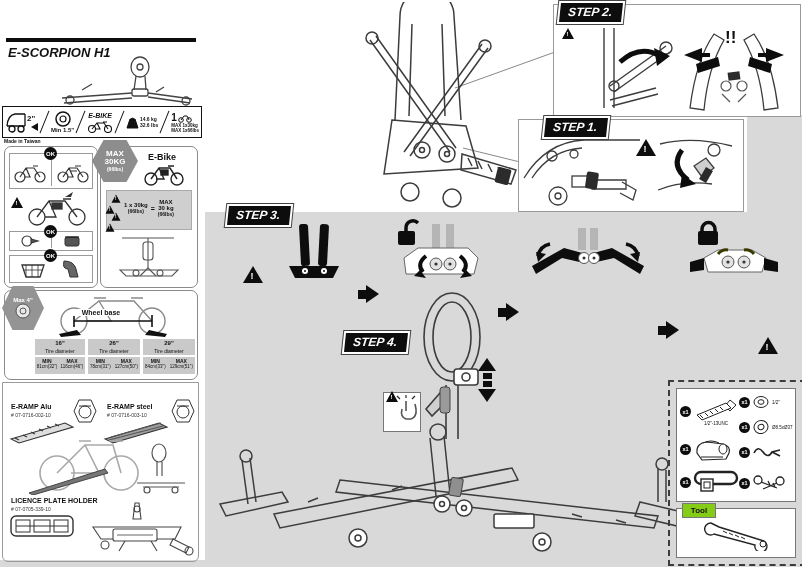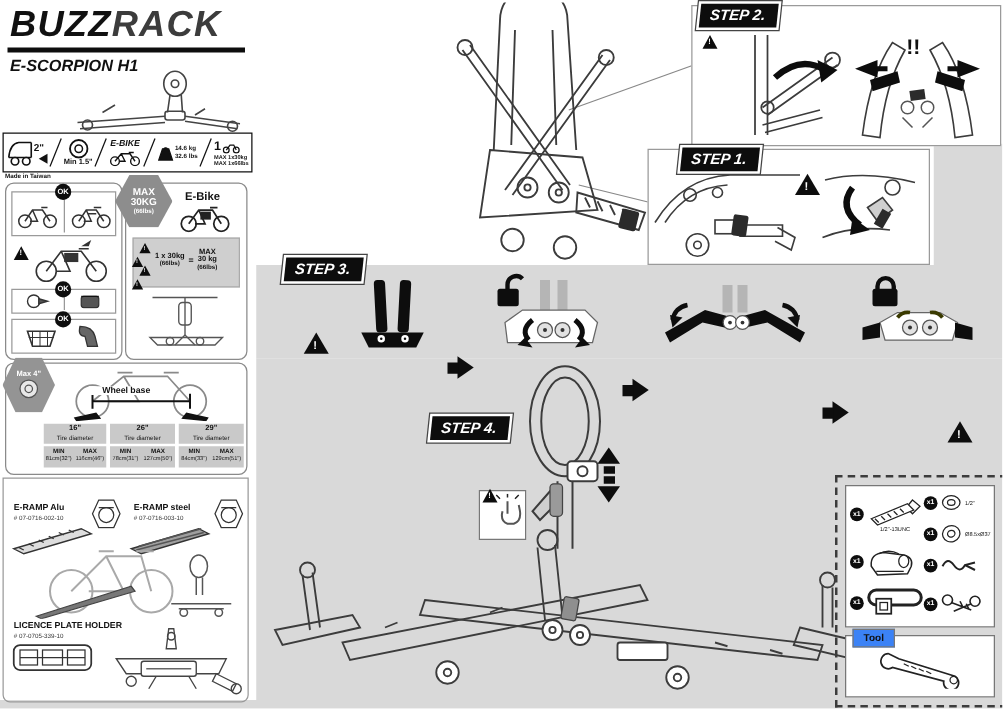--- a/index.html
+++ b/index.html
@@ -42,23 +42,20 @@
 
 <div class="page">
 
   <div class="abs gray" style="left:205px;top:212px;width:597px;height:75px"></div>
   <div class="abs gray" style="left:205px;top:287px;width:597px;height:273px"></div>
   <div class="abs gray" style="left:747px;top:115px;width:55px;height:97px"></div>
   <div class="abs gray" style="left:0;top:560px;width:802px;height:7px"></div>
 
   <div class="abs" style="left:0;top:0;width:200px;height:560px">
 
-    <div class="abs" style="left:8px;top:4px;width:188px">
-      <span class="b i" style="font-size:29px;letter-spacing:1px">BUZZ</span><span class="b i" style="font-size:29px;letter-spacing:1px;color:#3c3c3c">RACK</span>
-    </div>
     <div class="abs" style="left:6px;top:38px;width:190px;height:4px;background:#0d0d0d"></div>
     <div class="abs b i" style="left:8px;top:45px;font-size:13px">E-SCORPION H1</div>
 
     <svg class="abs" style="left:52px;top:56px" width="145" height="50" viewBox="0 0 145 50">
       <g fill="none" stroke="#444" stroke-width="1.3">
         <ellipse cx="88" cy="11" rx="9" ry="10"></ellipse>
         <path d="M84 20 l-2 14 M93 20 l1 14"></path>
         <rect x="80" y="33" width="16" height="7" rx="2"></rect>
         <path d="M10 42 L80 37 M12 47 L80 42 M96 37 L140 43 M96 41 L138 47"></path>
         <circle cx="18" cy="44" r="4"></circle>
@@ -643,15 +640,15 @@
     </div>
   </div>
 
   <div class="abs box" style="left:676px;top:508px;width:118px;height:48px;border-color:#777">
     <svg class="abs" style="left:26px;top:10px" width="70" height="32" viewBox="0 0 70 32">
       <path d="M8 4 a6 6 0 1 0 3 11 L52 26 a6 6 0 1 0 9 -4 L16 8 z" fill="#fff" stroke="#222" stroke-width="1.4"></path>
       <path d="M20 12 l4 2 M26 14 l4 2 M32 16 l4 2 M38 18 l4 2" stroke="#222"></path>
       <circle cx="60" cy="25" r="3" fill="none" stroke="#222"></circle>
     </svg>
   </div>
-  <div class="abs b f8 c" style="left:682px;top:503px;width:32px;height:13px;background:#3b82f6;border:1px solid #777;line-height:13px">Tool</div>
+  <div class="abs b f8 c" style="left:682px;top:503px;width:32px;height:13px;background:#84cc16;border:1px solid #777;line-height:13px">Tool</div>
 
 </div>
 
 </body></html>

